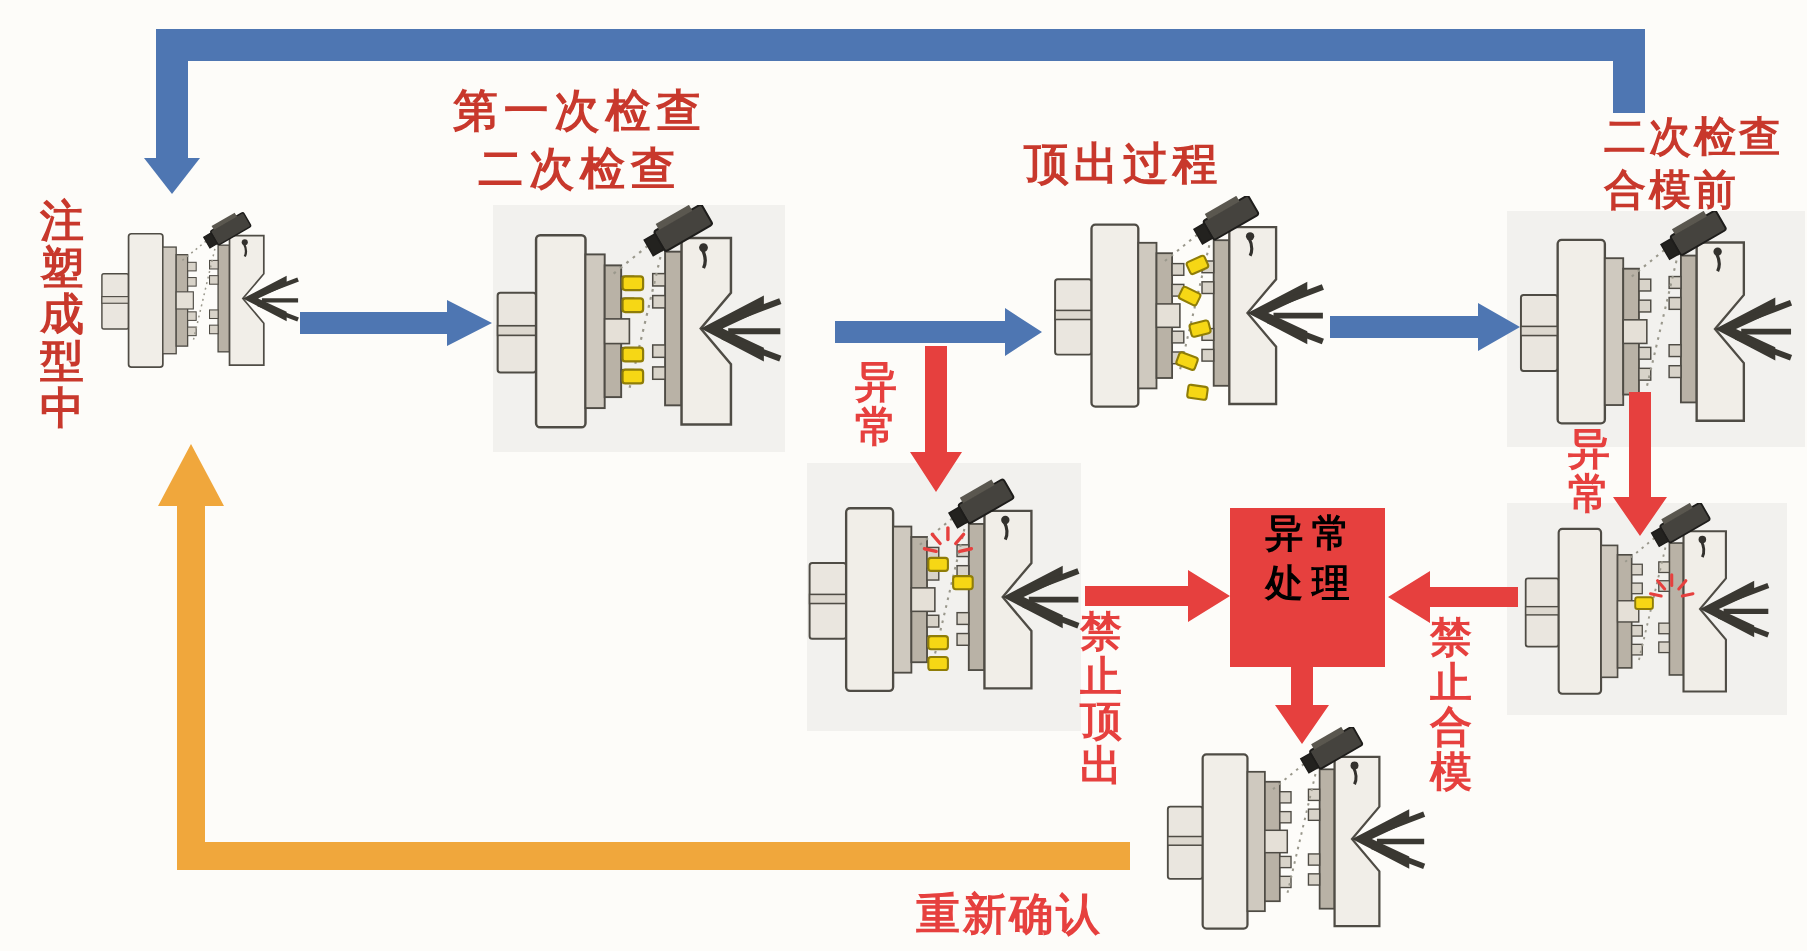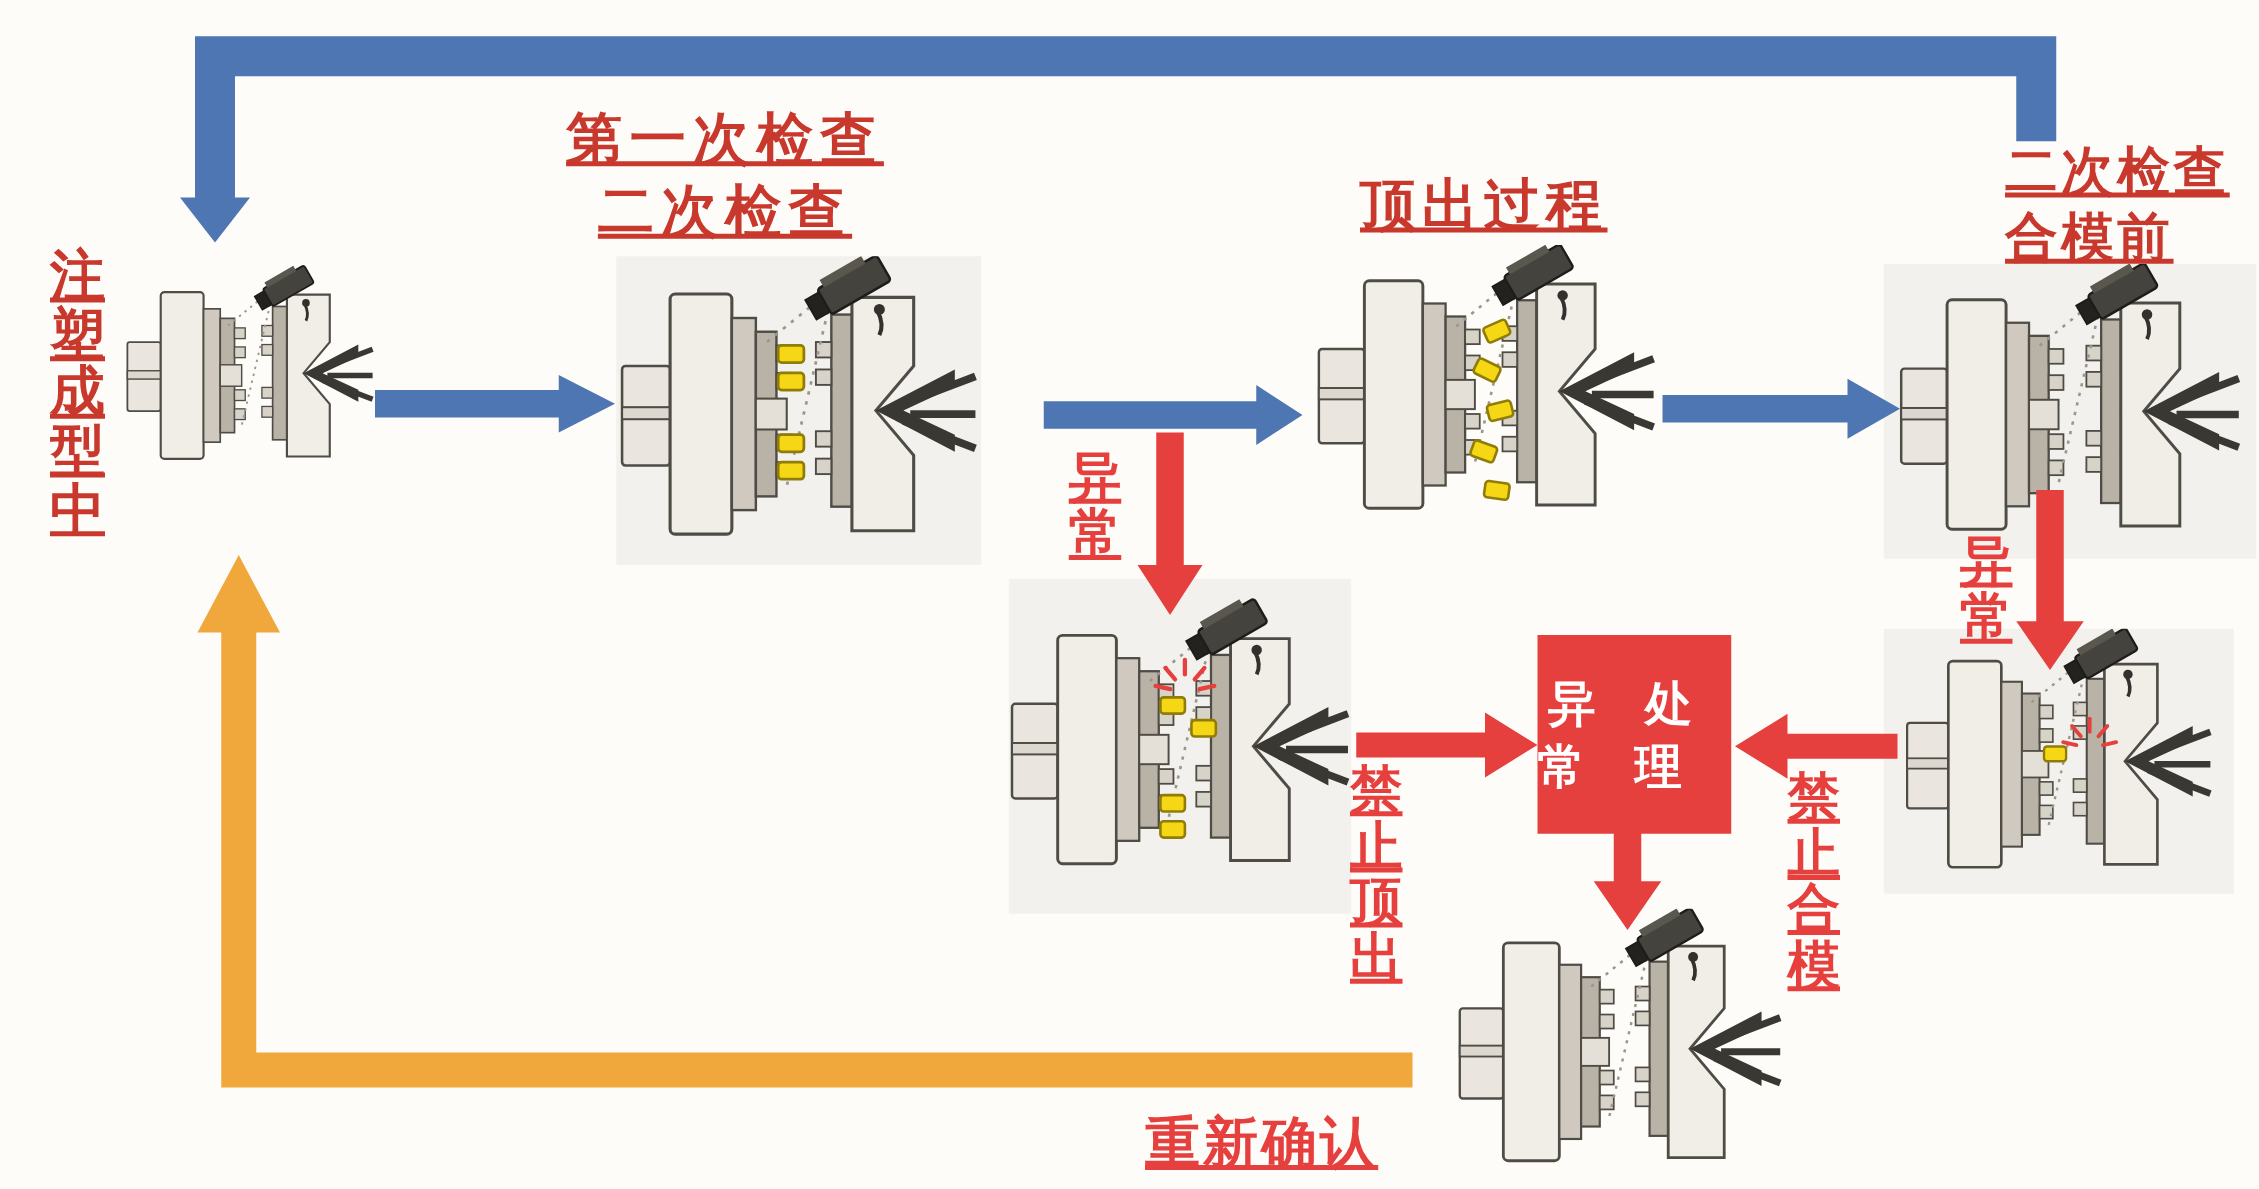--- a/index.html
+++ b/index.html
@@ -26,44 +26,43 @@
     position:absolute; left:0; top:0; z-index:3;
     pointer-events:none;
   }
 
   
   .lbl{
     position:absolute; z-index:5;
     color:var(--label-red,#c8382c);
     font-weight:700;
     white-space:nowrap;
-    text-decoration:underline;
   }
   .lbl.bright{ color:var(--red,#e6403e); }
   .vert div{ line-height:1.06; text-align:center; }
   .title2{ text-align:center; }
   .title2 div{ display:block; }
 
   .lab-molding{ left:36px; top:198px; font-size:44px; width:52px; }
   .lab-first{ left:430px; top:82px; width:300px; font-size:45px; line-height:58px; letter-spacing:.13em; text-align:center;}
-  .lab-eject{ left:1088px; top:134px; font-size:45px; letter-spacing:.10em; }
+  .lab-eject{ left:1024px; top:134px; font-size:45px; letter-spacing:.10em; }
   .lab-second{ left:1604px; top:110px; font-size:42px; line-height:53px; letter-spacing:.07em; text-align:left; }
   .lab-abn1{ left:853px; top:360px; font-size:42px; width:46px;}
   .lab-abn2{ left:1566px; top:427px; font-size:42px; width:46px;}
   .lab-noeject{ left:1078px; top:610px; font-size:42px; width:46px;}
   .lab-noclose{ left:1428px; top:616px; font-size:42px; width:46px;}
   .lab-reconfirm{ left:916px; top:870px; font-size:44px; letter-spacing:.06em;margin-top:15px; }
 
   
   .abox{
     position:absolute; z-index:4;
     left:1230px; top:508px; width:155px; height:159px;
     background:var(--red,#e6403e);
-    color:#ffffff;
-    display:flex; flex-direction:row; justify-content:flex-start; align-items:center;
+    color:#000000;
+    display:flex; flex-direction:column; justify-content:flex-start; align-items:center;
     font-size:38px; font-weight:700; line-height:50px; letter-spacing:.22em;
     text-indent:.22em;
   }
 </style>
 </head>
 <body>
 
 <div id="stage">
 
   <div class="station" style="left:100px;top:196px;width:200px;height:205px;">

